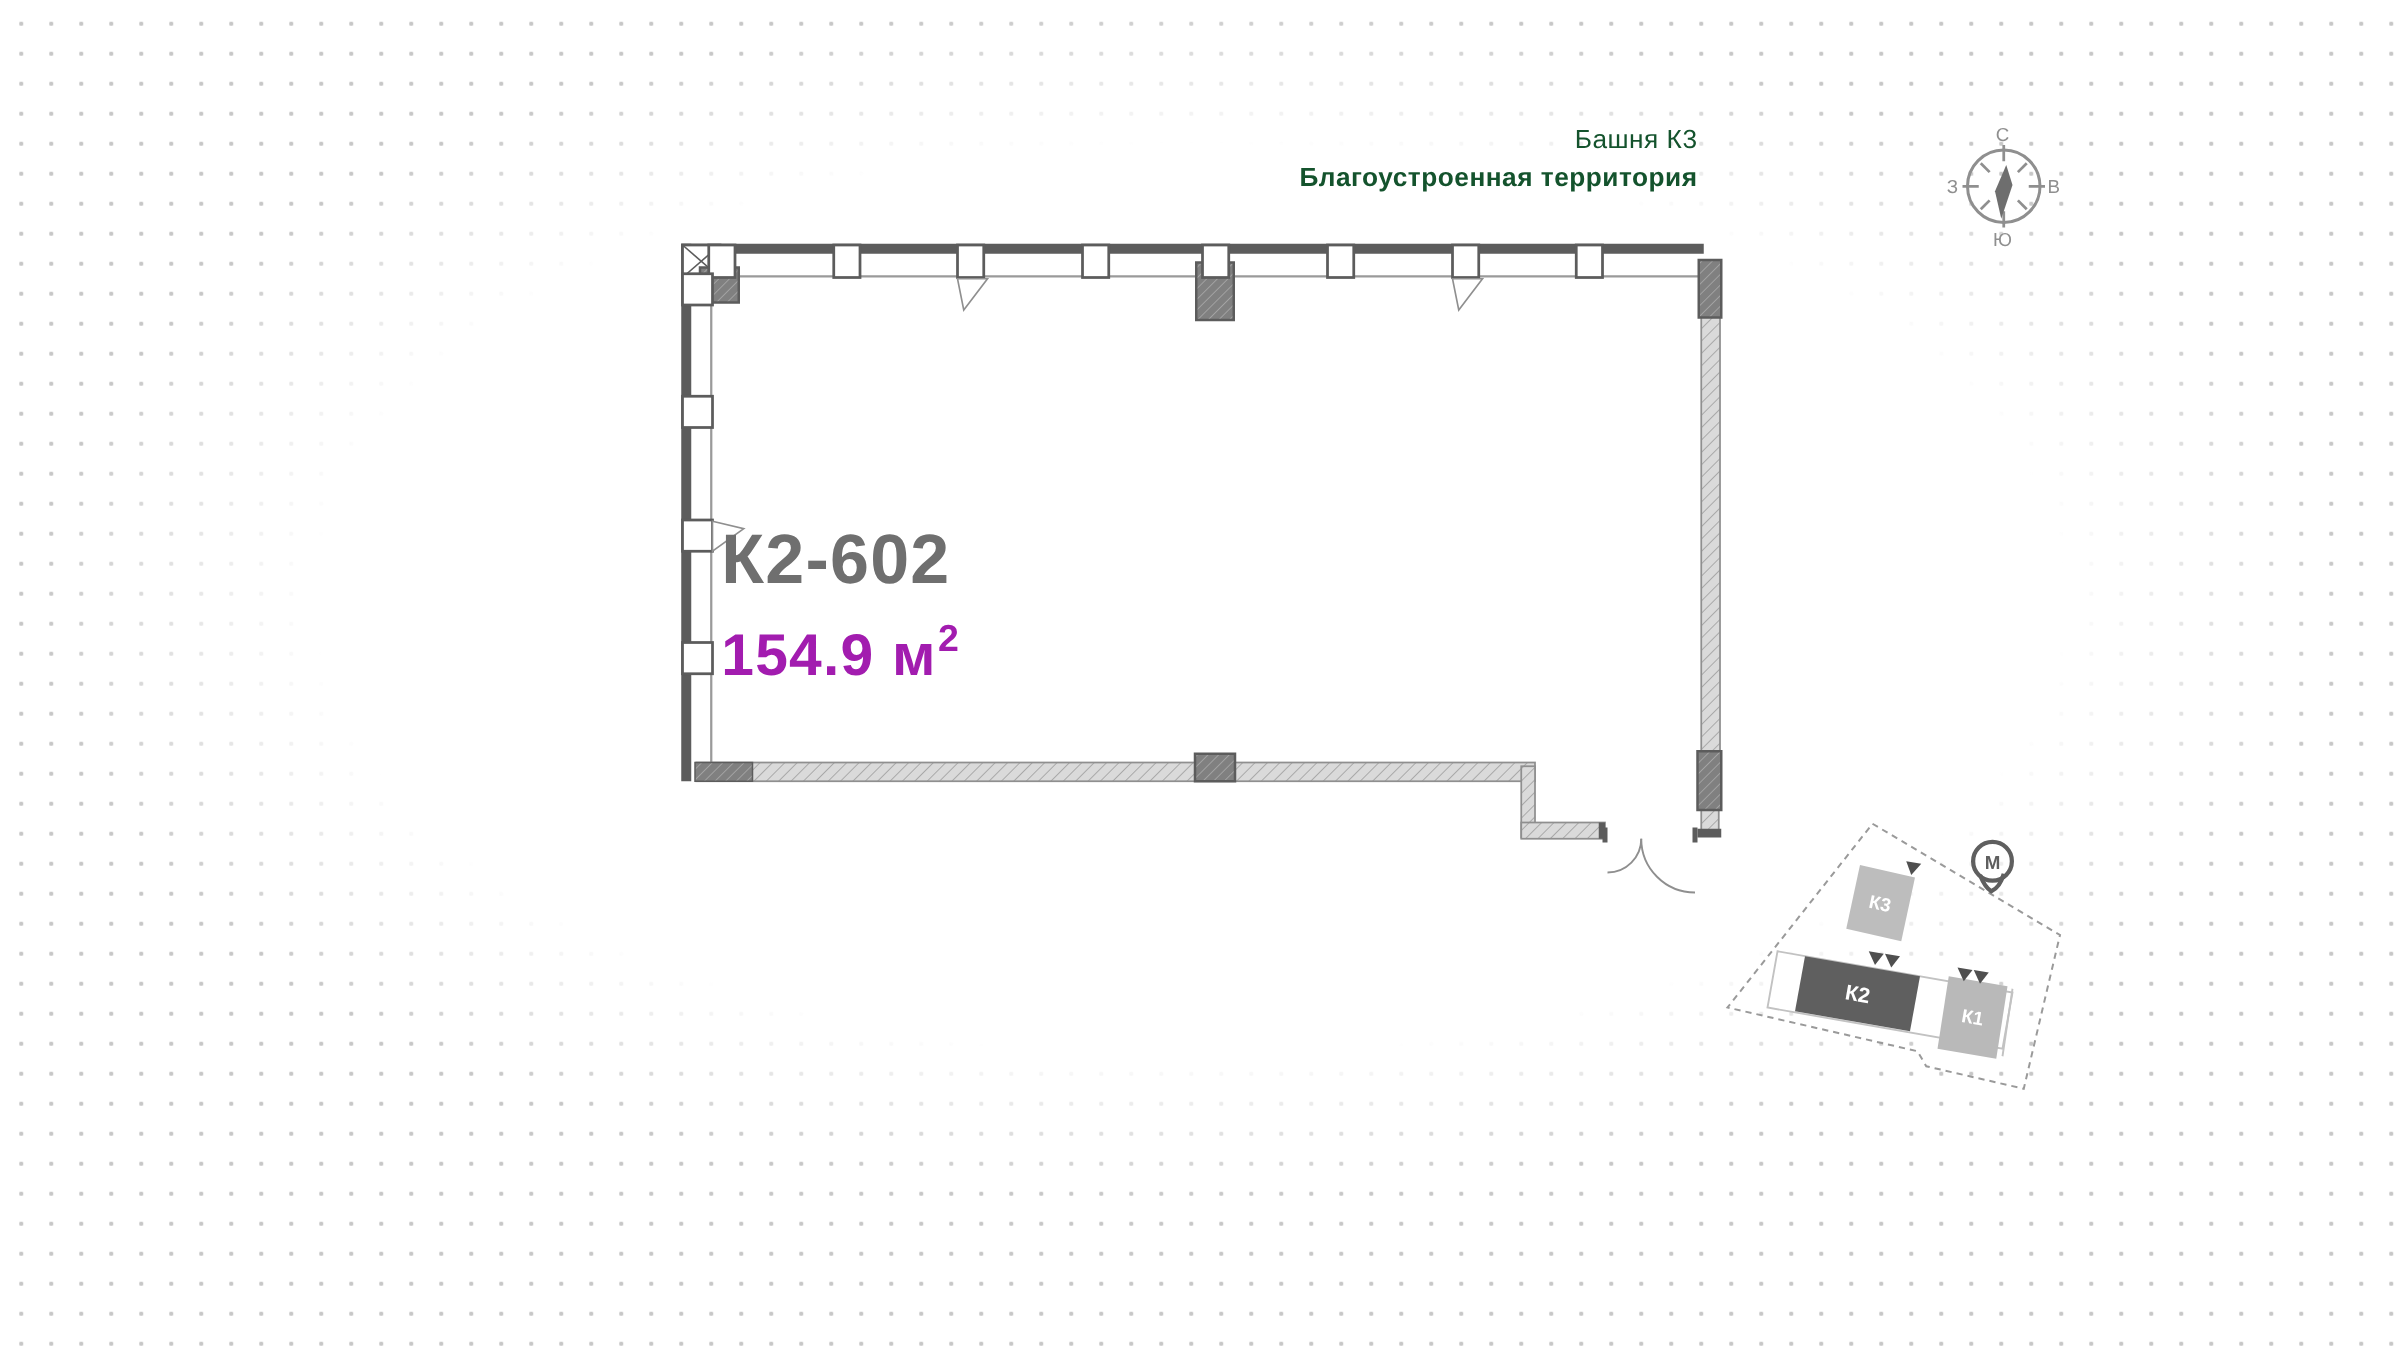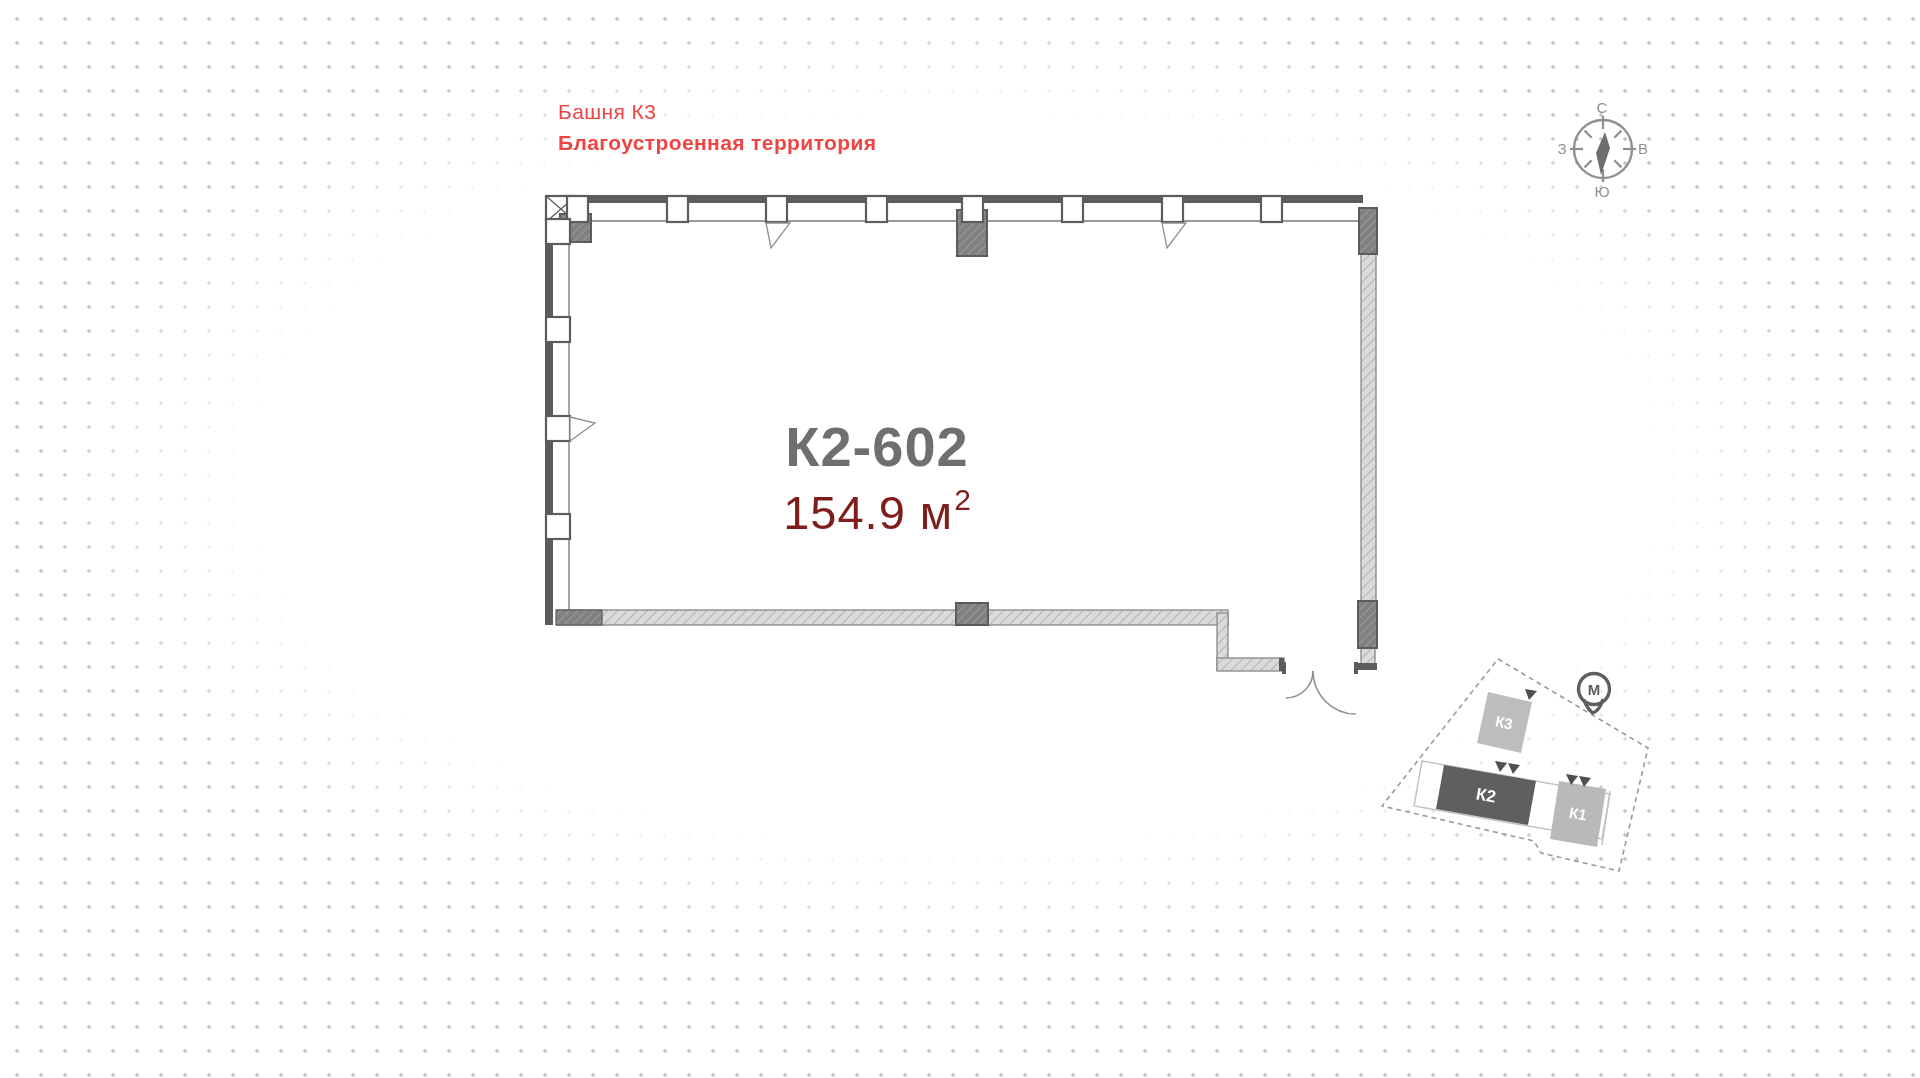--- a/index.html
+++ b/index.html
@@ -18,36 +18,36 @@
     background-position:5px 7px;
   }
   
   .dot-fade{
     position:absolute;inset:0;
     background:radial-gradient(ellipse 920px 480px at 952px 480px,
       #ffffff 0%, #ffffff 76%, rgba(255,255,255,0) 100%);
   }
   .header{
     position:absolute;left:558px;top:99px;width:800px;
-    text-align:left;color:#ef4444;
+    text-align:right;color:#14532d;
   }
   .header .title{
     font-size:21px;font-weight:300;letter-spacing:.4px;line-height:26px;
   }
   .header .subtitle{
     font-size:21px;font-weight:700;letter-spacing:.4px;line-height:26px;margin-top:5px;
   }
   .unit-label{
-    position:absolute;left:577px;top:418px;width:600px;text-align:center;
+    position:absolute;left:577px;top:418px;width:600px;
   }
   .unit-label .unit-id{
     font-size:56px;font-weight:700;color:#6f6f6f;letter-spacing:1px;line-height:58px;
   }
   .unit-label .unit-area{
-    font-size:47px;font-weight:400;color:#7f1d1d;letter-spacing:1px;line-height:52px;margin-top:0;
+    font-size:47px;font-weight:700;color:#a21caf;letter-spacing:1px;line-height:52px;margin-top:12px;
   }
   .unit-label .unit-area sup{
     font-size:30px;position:relative;top:-2px;left:1px;
   }
   svg text{font-family:"Liberation Sans","DejaVu Sans",sans-serif;}
   .compass-letter{font-size:15px;fill:#8f8f8f;}
   .site-label{font-weight:700;fill:#ffffff;}
   .abs{position:absolute;}
 </style>
 </head>

